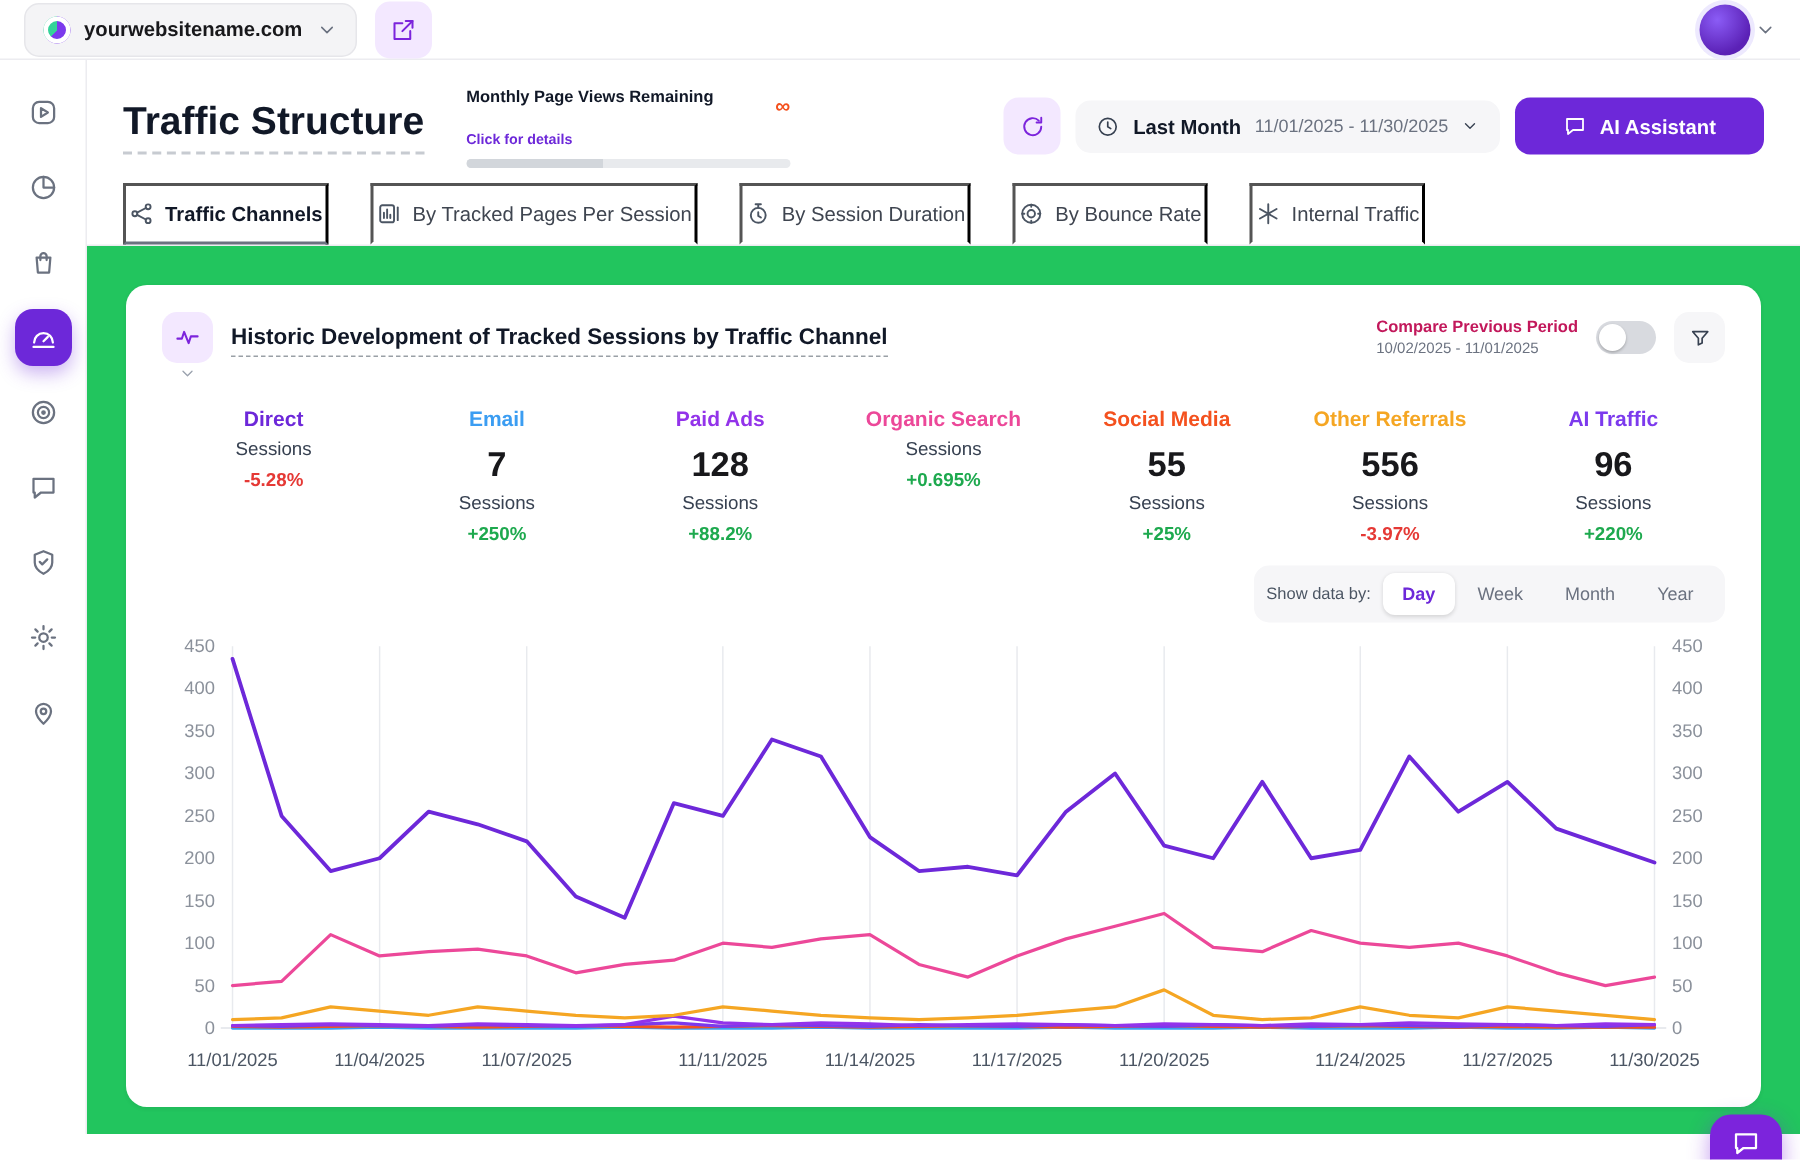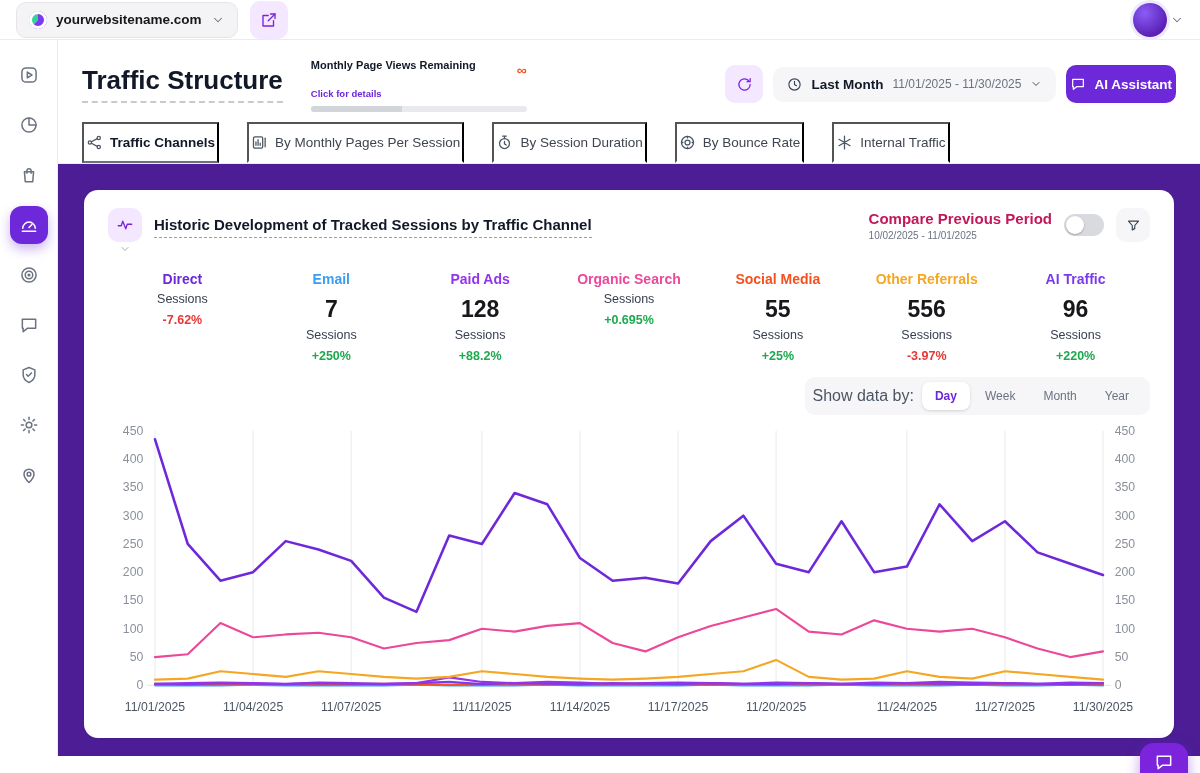--- a/index.html
+++ b/index.html
@@ -38,59 +38,59 @@
 .quota-value{font-size:14px;font-weight:700;color:#f4511e;line-height:1;margin-top:4px}
 .quota-bar{height:6px;background:#e8eaed;border-radius:4px;margin-top:7px;overflow:hidden}
 .quota-fill{height:100%;width:42%;background:#d2d6db}
 .head-actions{margin-left:auto;display:flex;align-items:center;gap:10px}
 .refresh-btn{width:38px;height:38px;border-radius:10px;background:#f3e8ff;color:#7c24dc;border:none;display:flex;align-items:center;justify-content:center;cursor:pointer}
 .refresh-btn .icon{width:17px;height:17px}
 .period-pill{display:flex;align-items:center;gap:9px;background:#f6f6f8;border-radius:10px;padding:10px 14px;cursor:pointer}
 .period-pill .icon{width:15px;height:15px;color:#374151}
 .period-label{font-size:13.5px;font-weight:700;color:#111827}
 .period-range{font-size:12px;color:#6b7280}
-.ai-btn{display:flex;align-items:center;gap:8px;background:var(--accent);color:#fff;font-size:13.5px;font-weight:700;border:none;border-radius:10px;padding:11px 4px;cursor:pointer}
+.ai-btn{display:flex;align-items:center;gap:8px;background:var(--accent);color:#fff;font-size:13.5px;font-weight:700;border:none;border-radius:10px;padding:11px 32px;cursor:pointer}
 .ai-btn .icon{width:16px;height:16px}
 
 
 .tabs{display:flex;gap:28px;padding:0 24px;border-bottom:1px solid #ececf0;margin-top:8px}
 .tab{display:flex;align-items:center;gap:7px;font-size:13.5px;color:#3f4550;padding:10px 2px;cursor:pointer;border-bottom:2px solid transparent;background:none}
 .tab .icon{width:17px;height:17px;color:#4b5563}
 .tab.active{color:#111827;font-weight:700;border-bottom-color:#6b7280}
 
 
-.content{flex:1;background:#4c1d95;padding:26px 26px 18px}
+.content{flex:1;background:#22c55e;padding:26px 26px 18px}
 .card{background:#fff;border-radius:14px;box-shadow:0 1px 3px rgba(16,24,40,.07);padding:18px 24px 8px;height:100%}
 .card-head{display:flex;align-items:flex-start;gap:12px}
 .card-icon-col{display:flex;flex-direction:column;align-items:center;gap:1px}
 .card-icon{width:34px;height:34px;border-radius:10px;background:#f3e8ff;color:#7c24dc;display:flex;align-items:center;justify-content:center}
 .card-icon .icon{width:18px;height:18px}
 .card-icon-chev{width:12px;height:12px;color:#9ca3af}
 .card-title{font-size:15px;font-weight:600;color:#111827;border-bottom:1.5px dashed #9aa0a6;padding-bottom:4px;margin-top:8px}
 .card-head-right{margin-left:auto;display:flex;align-items:center;gap:12px}
-.compare-label{font-size:15px;font-weight:700;color:var(--compare)}
+.compare-label{font-size:11px;font-weight:700;color:var(--compare)}
 .compare-range{font-size:10px;color:#6b7280;margin-top:3px}
 .toggle{width:40px;height:22px;border-radius:11px;background:#d8dadf;position:relative;cursor:pointer;border:none}
 .toggle-knob{width:18px;height:18px;border-radius:50%;background:#fff;position:absolute;top:2px;left:2px;box-shadow:0 1px 2px rgba(0,0,0,.25)}
 .filter-btn{width:34px;height:34px;border-radius:10px;background:#f6f6f8;color:#374151;display:flex;align-items:center;justify-content:center;cursor:pointer;border:none}
 .filter-btn .icon{width:15px;height:15px}
 
 
 .stats{display:grid;grid-template-columns:repeat(7,1fr);margin-top:16px}
 .stat{text-align:center}
 .stat-name{font-size:14px;font-weight:600}
 .stat-value{font-size:23px;font-weight:800;color:#18181b;margin-top:9px}
 .stat-unit{font-size:12.5px;color:#374151;margin-top:5px}
 .stat-change{font-size:12.5px;font-weight:600;margin-top:7px}
 .up{color:var(--pos)}.down{color:var(--neg)}
 
 
 .databy{display:flex;justify-content:flex-end;margin-top:14px}
 .databy-pill{display:flex;align-items:center;gap:2px;background:#f6f6f8;border-radius:10px;padding:5px 8px}
-.databy-label{font-size:16px;color:#4b5563;margin-right:6px}
+.databy-label{font-size:11px;color:#4b5563;margin-right:6px}
 .gran{font-size:12px;color:#6b7280;padding:7px 13px;border-radius:8px;cursor:pointer;background:none;border:none}
 .gran.selected{background:#fff;color:var(--accent);font-weight:700;box-shadow:0 1px 3px rgba(0,0,0,.14)}
 
 .chart-wrap{margin-top:4px}
 svg text{font-family:"Liberation Sans",sans-serif}
 
 
 .fab{position:absolute;right:12px;bottom:-18px;width:48px;height:48px;border-radius:14px;background:#7c24dc;color:#fff;border:none;cursor:pointer;display:flex;justify-content:center;padding-top:9px;box-shadow:0 4px 14px rgba(124,36,220,.45)}
 .fab .icon{width:20px;height:20px}
 </style>
@@ -271,21 +271,21 @@
           <span>Traffic Channels</span>
         </button>
         <button class="tab">
           <span class="icon">
             <svg viewBox="0 0 24 24" fill="none" stroke="currentColor" stroke-width="1.8" stroke-linecap="round" stroke-linejoin="round">
               <rect x="3.5" y="4" width="13" height="16" rx="2"></rect>
               <path d="M7 16v-5M10 16V8M13 16v-3"></path>
               <path d="M20 6v12"></path>
             </svg>
           </span>
-          <span>By Monthly Pages Per Session</span>
+          <span>By Tracked Pages Per Session</span>
         </button>
         <button class="tab">
           <span class="icon">
             <svg viewBox="0 0 24 24" fill="none" stroke="currentColor" stroke-width="1.8" stroke-linecap="round" stroke-linejoin="round">
               <circle cx="12" cy="13.5" r="7"></circle>
               <path d="M12 10.5v3.5l2.5 1.5"></path>
               <path d="M9.5 3h5M12 3v3.5"></path>
             </svg>
           </span>
           <span>By Session Duration</span>
@@ -343,21 +343,21 @@
                   </svg>
                 </span>
             </button>
           </div>
         </div>
 
         <div class="stats">
             <div class="stat">
               <div class="stat-name" style="color: rgb(109, 40, 217);">Direct</div>
               <div class="stat-unit">Sessions</div>
-              <div class="stat-change down">-7.62%</div>
+              <div class="stat-change down">-5.28%</div>
             </div>
             <div class="stat">
               <div class="stat-name" style="color: rgb(59, 157, 242);">Email</div>
               <div class="stat-value">7</div>
               <div class="stat-unit">Sessions</div>
               <div class="stat-change up">+250%</div>
             </div>
             <div class="stat">
               <div class="stat-name" style="color: rgb(147, 51, 234);">Paid Ads</div>
               <div class="stat-value">128</div>

